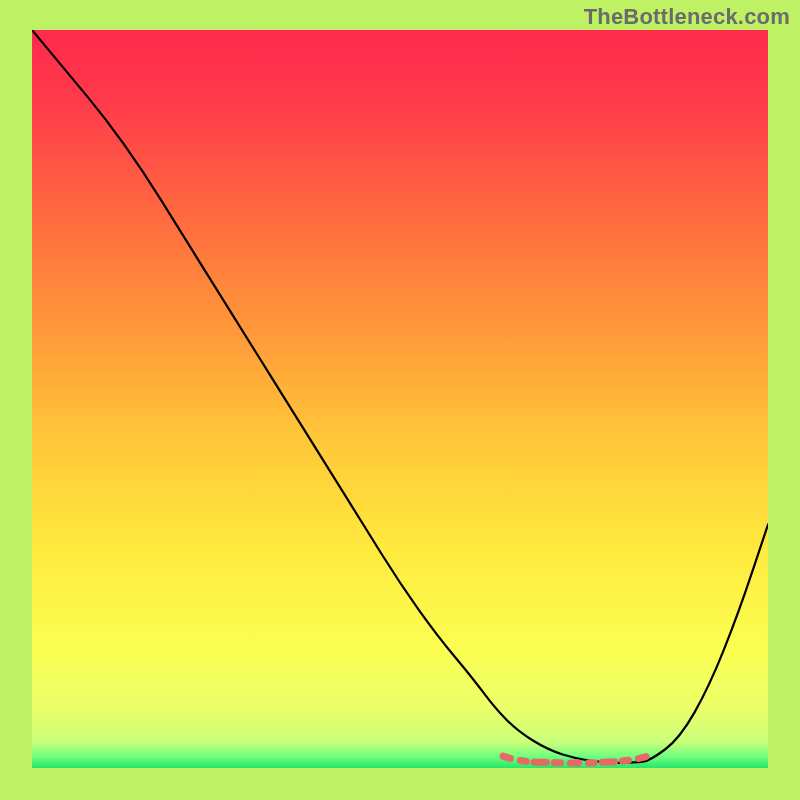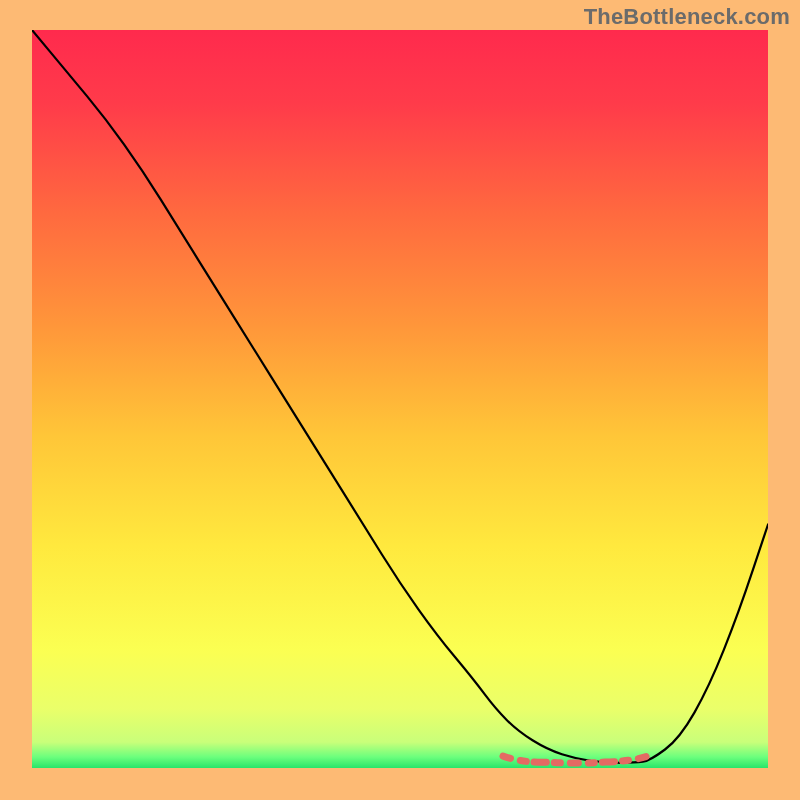--- a/index.html
+++ b/index.html
@@ -8,21 +8,21 @@
     width: 800px;
     height: 800px;
     background: #000;
     overflow: hidden;
     font-family: Arial, Helvetica, sans-serif;
   }
   .frame {
     position: relative;
     width: 800px;
     height: 800px;
-    background: #fdba74;
+    background: #bef264;
   }
   .watermark {
     position: absolute;
     top: 4px;
     right: 10px;
     color: #6b6b6b;
     font-size: 22px;
     font-weight: 600;
     z-index: 20;
     letter-spacing: 0.2px;

